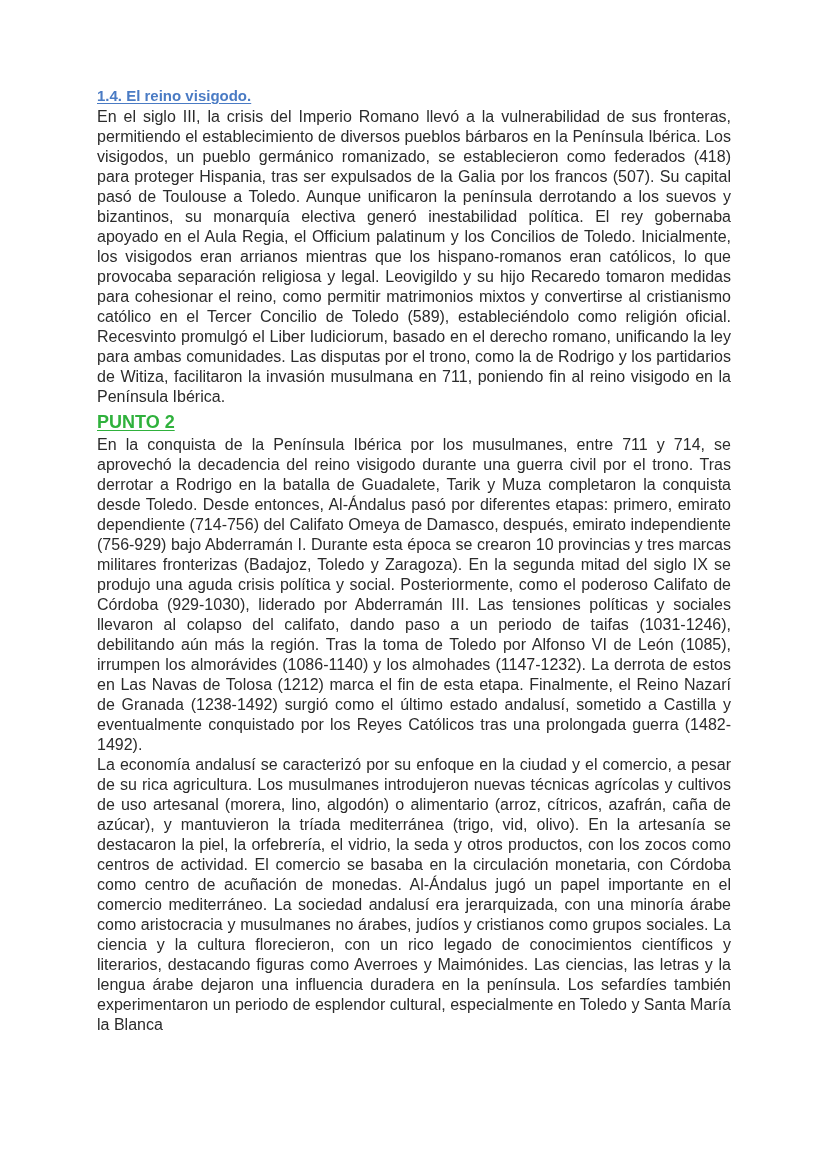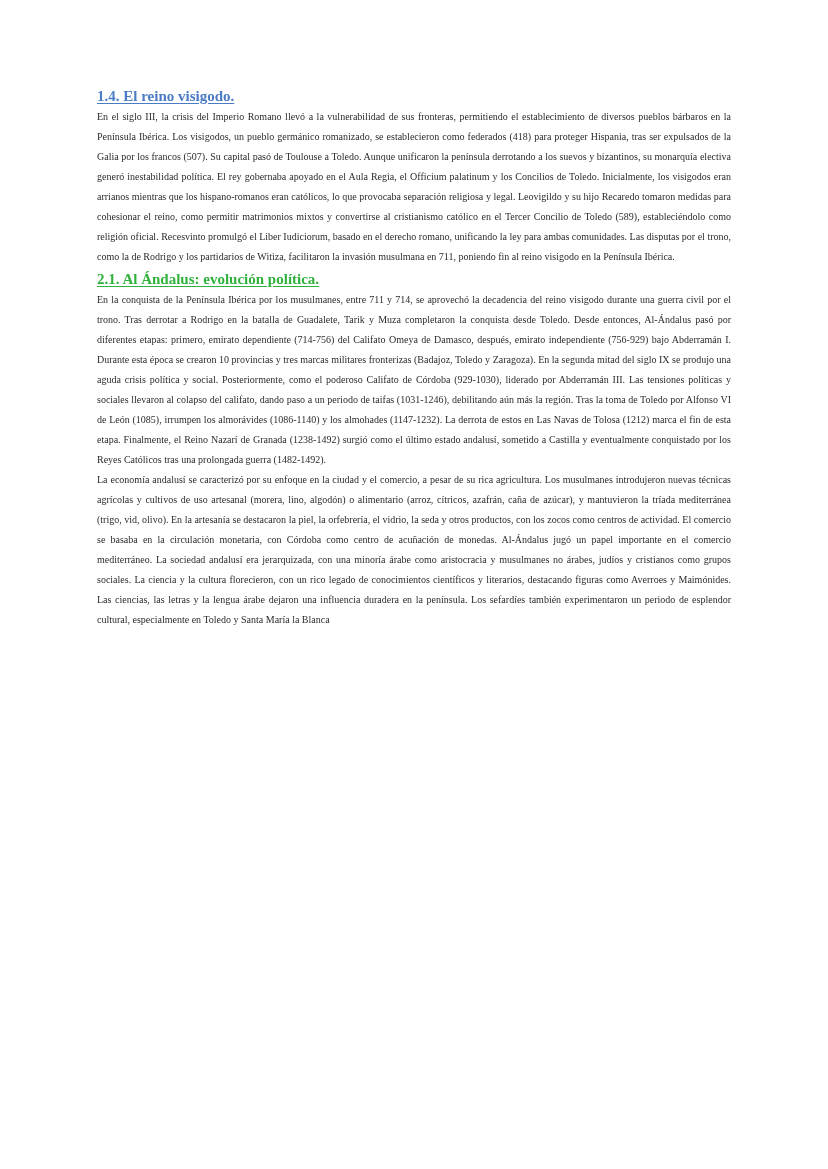--- a/index.html
+++ b/index.html
@@ -11,26 +11,26 @@
     width: 828px;
     height: 1169px;
     overflow: hidden;
   }
   .page {
     box-sizing: border-box;
     width: 828px;
     height: 1169px;
     padding: 86px 97px 0 97px;
     background: #ffffff;
-    font-family: Liberation Serif, serif;
+    font-family: Liberation Sans, sans-serif;
     border-radius: 31px;
   }
   .body-paragraph {
     margin: 0;
-    font-size: 10px;
+    font-size: 16px;
     line-height: 20px;
     text-align: justify;
     color: var(--body-text, #2b2b2b);
   }
   .section-heading {
     margin: 2px 0 1px 0;
     font-size: 15px;
     line-height: 20px;
     font-weight: bold;
     text-decoration: underline;
@@ -55,21 +55,21 @@
 </style>
 </head>
 <body>
 
 <div class="page">
 
   <h2 class="section-heading blue">1.4. El reino visigodo.</h2>
 
   <p class="body-paragraph">En el siglo III, la crisis del Imperio Romano llevó a la vulnerabilidad de sus fronteras, permitiendo el establecimiento de diversos pueblos bárbaros en la Península Ibérica. Los visigodos, un pueblo germánico romanizado, se establecieron como federados (418) para proteger Hispania, tras ser expulsados de la Galia por los francos (507). Su capital pasó de Toulouse a Toledo. Aunque unificaron la península derrotando a los suevos y bizantinos, su monarquía electiva generó inestabilidad política. El rey gobernaba apoyado en el Aula Regia, el Officium palatinum y los Concilios de Toledo. Inicialmente, los visigodos eran arrianos mientras que los hispano-romanos eran católicos, lo que provocaba separación religiosa y legal. Leovigildo y su hijo Recaredo tomaron medidas para cohesionar el reino, como permitir matrimonios mixtos y convertirse al cristianismo católico en el Tercer Concilio de Toledo (589), estableciéndolo como religión oficial. Recesvinto promulgó el Liber Iudiciorum, basado en el derecho romano, unificando la ley para ambas comunidades. Las disputas por el trono, como la de Rodrigo y los partidarios de Witiza, facilitaron la invasión musulmana en 711, poniendo fin al reino visigodo en la Península Ibérica.</p>
 
+  <h1 class="chapter-heading">PUNTO 2</h1>
 
-  <h2 class="section-heading green">2.1. Al Ándalus: evolución política.</h2>
 
   <p class="body-paragraph">En la conquista de la Península Ibérica por los musulmanes, entre 711 y 714, se aprovechó la decadencia del reino visigodo durante una guerra civil por el trono. Tras derrotar a Rodrigo en la batalla de Guadalete, Tarik y Muza completaron la conquista desde Toledo. Desde entonces, Al-Ándalus pasó por diferentes etapas: primero, emirato dependiente (714-756) del Califato Omeya de Damasco, después, emirato independiente (756-929) bajo Abderramán I. Durante esta época se crearon 10 provincias y tres marcas militares fronterizas (Badajoz, Toledo y Zaragoza). En la segunda mitad del siglo IX se produjo una aguda crisis política y social. Posteriormente, como el poderoso Califato de Córdoba (929-1030), liderado por Abderramán III. Las tensiones políticas y sociales llevaron al colapso del califato, dando paso a un periodo de taifas (1031-1246), debilitando aún más la región. Tras la toma de Toledo por Alfonso VI de León (1085), irrumpen los almorávides (1086-1140) y los almohades (1147-1232). La derrota de estos en Las Navas de Tolosa (1212) marca el fin de esta etapa. Finalmente, el Reino Nazarí de Granada (1238-1492) surgió como el último estado andalusí, sometido a Castilla y eventualmente conquistado por los Reyes Católicos tras una prolongada guerra (1482-1492).</p>
 
 
   <p class="body-paragraph">La economía andalusí se caracterizó por su enfoque en la ciudad y el comercio, a pesar de su rica agricultura. Los musulmanes introdujeron nuevas técnicas agrícolas y cultivos de uso artesanal (morera, lino, algodón) o alimentario (arroz, cítricos, azafrán, caña de azúcar), y mantuvieron la tríada mediterránea (trigo, vid, olivo). En la artesanía se destacaron la piel, la orfebrería, el vidrio, la seda y otros productos, con los zocos como centros de actividad. El comercio se basaba en la circulación monetaria, con Córdoba como centro de acuñación de monedas. Al-Ándalus jugó un papel importante en el comercio mediterráneo. La sociedad andalusí era jerarquizada, con una minoría árabe como aristocracia y musulmanes no árabes, judíos y cristianos como grupos sociales. La ciencia y la cultura florecieron, con un rico legado de conocimientos científicos y literarios, destacando figuras como Averroes y Maimónides. Las ciencias, las letras y la lengua árabe dejaron una influencia duradera en la península. Los sefardíes también experimentaron un periodo de esplendor cultural, especialmente en Toledo y Santa María la Blanca</p>
 
 </div>
 
 </body></html>

